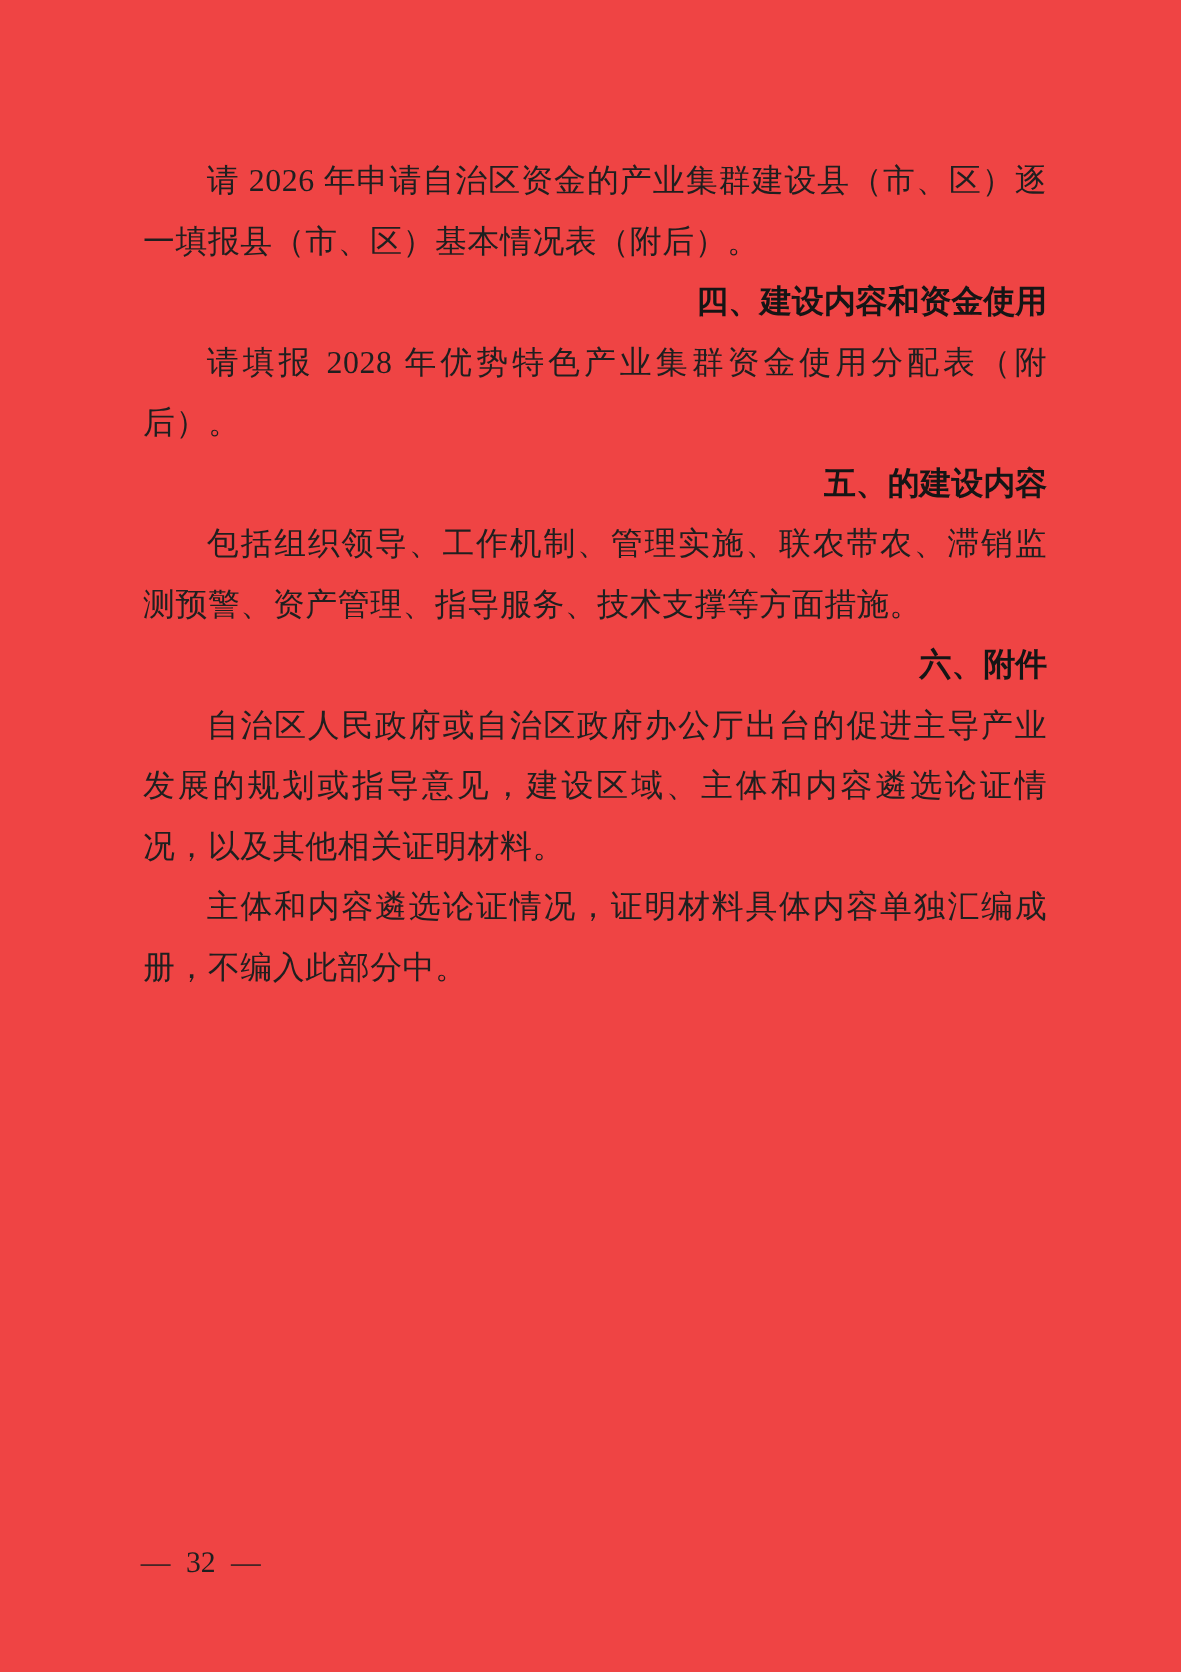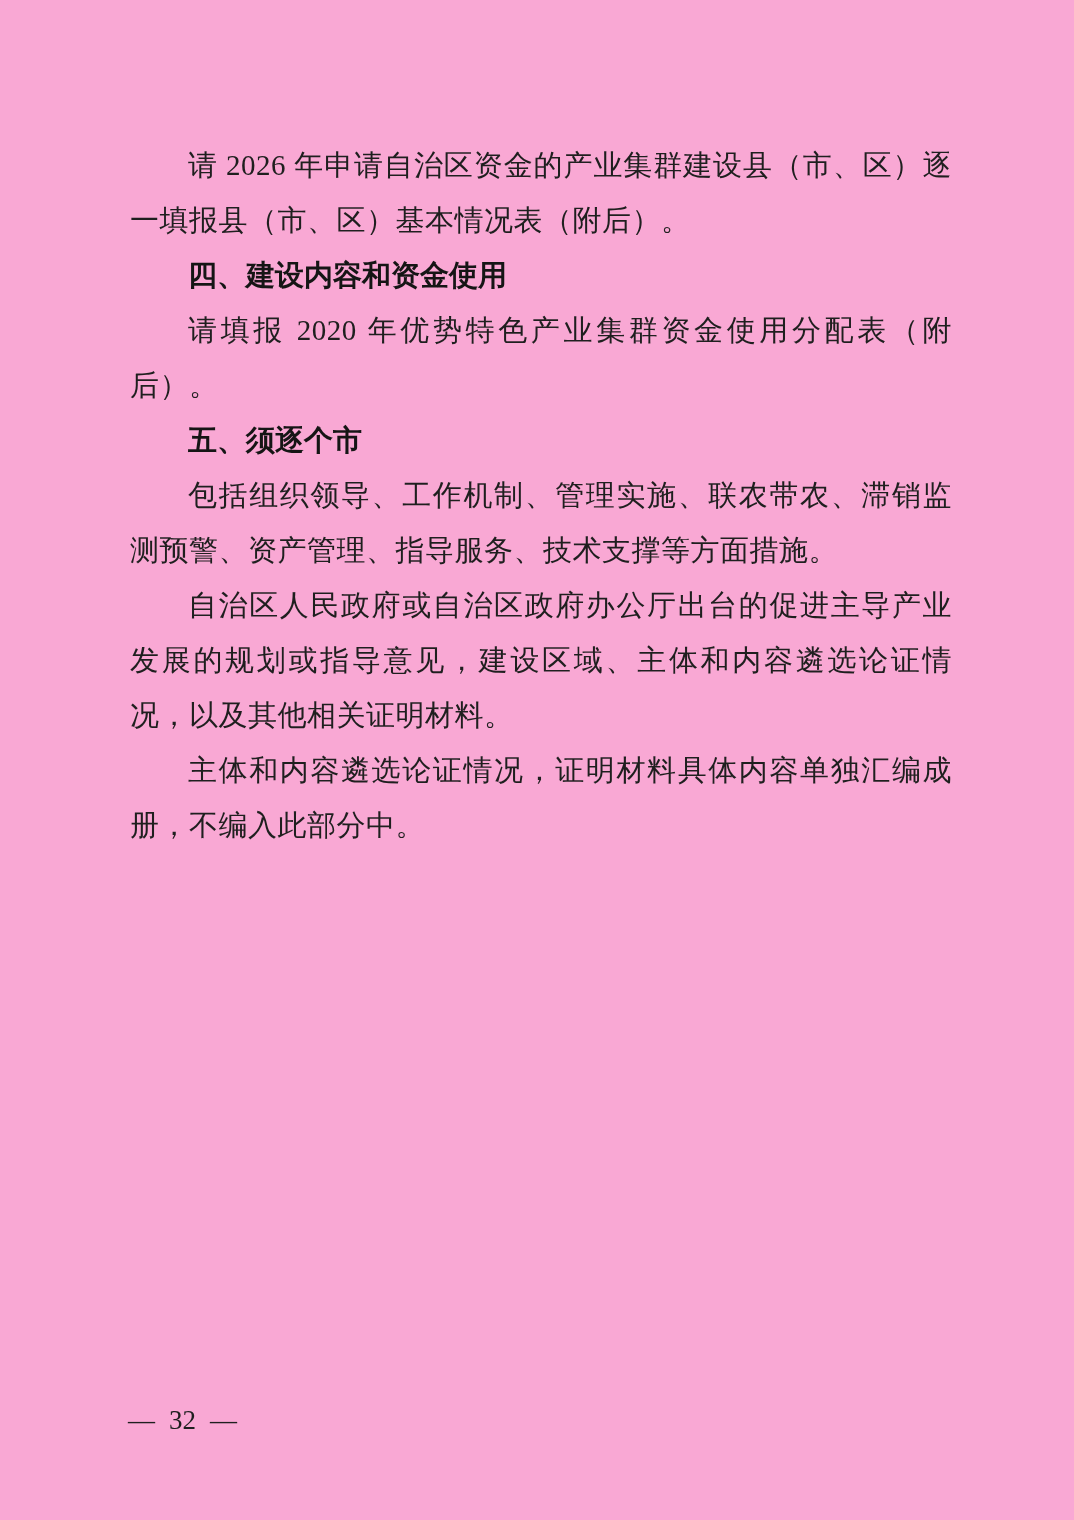--- a/index.html
+++ b/index.html
@@ -5,21 +5,21 @@
   html, body {
     margin: 0;
     padding: 0;
     background: #ffffff;
   }
   .page {
     position: relative;
     width: 1074px;
     height: 1520px;
     margin: 0 auto;
-    background: #f9a8d4;
+    background: #ef4444;
     overflow: hidden;
     color: #1f1f1f;
   }
   .content {
     position: absolute;
     left: 130px;
     top: 138px;
     width: 822px;
   }
   .para {
@@ -34,21 +34,21 @@
     letter-spacing: 0.5px;
     color: #1f1f1f;
   }
   .heading {
     margin: 0;
     font-family: "Liberation Sans", "DejaVu Sans", sans-serif;
     font-size: 29px;
     font-weight: 700;
     line-height: 55px;
     text-indent: 2em;
-    text-align: left;
+    text-align: right;
     color: #151515;
   }
   .footer {
     position: absolute;
     left: 128px;
     top: 1400px;
     font-family: "Liberation Serif", "DejaVu Serif", serif;
     font-size: 27px;
     line-height: 40px;
     color: #1f1f1f;
@@ -59,23 +59,24 @@
     margin: 0 14px;
   }
 </style>
 </head>
 <body>
 
 <div class="page">
   <div class="content">
     <p class="para">请 2026 年申请自治区资金的产业集群建设县（市、区）逐一填报县（市、区）基本情况表（附后）。</p>
     <h2 class="heading">四、建设内容和资金使用</h2>
-    <p class="para">请填报 2020 年优势特色产业集群资金使用分配表（附后）。</p>
-    <h2 class="heading">五、须逐个市</h2>
+    <p class="para">请填报 2028 年优势特色产业集群资金使用分配表（附后）。</p>
+    <h2 class="heading">五、的建设内容</h2>
     <p class="para">包括组织领导、工作机制、管理实施、联农带农、滞销监测预警、资产管理、指导服务、技术支撑等方面措施。</p>
+    <h2 class="heading">六、附件</h2>
     <p class="para">自治区人民政府或自治区政府办公厅出台的促进主导产业发展的规划或指导意见，建设区域、主体和内容遴选论证情况，以及其他相关证明材料。</p>
     <p class="para">主体和内容遴选论证情况，证明材料具体内容单独汇编成册，不编入此部分中。</p>
   </div>
 
   <div class="footer">
     <span>—</span><span class="page-num">32</span><span>—</span>
   </div>
 </div>
 
 </body></html>

